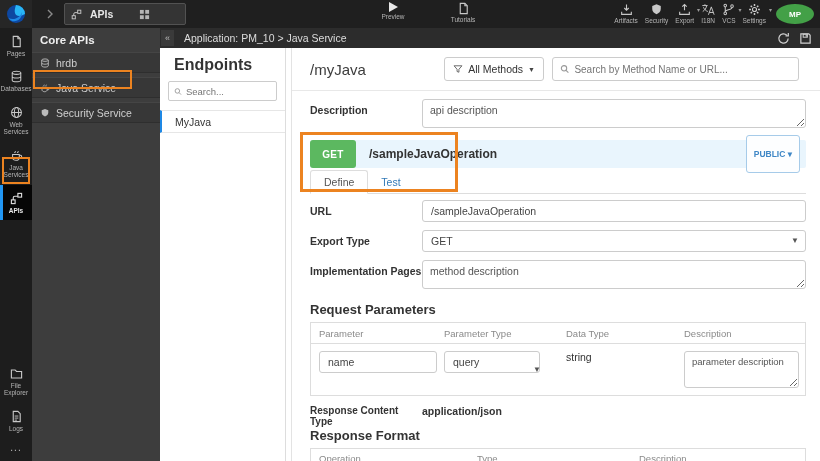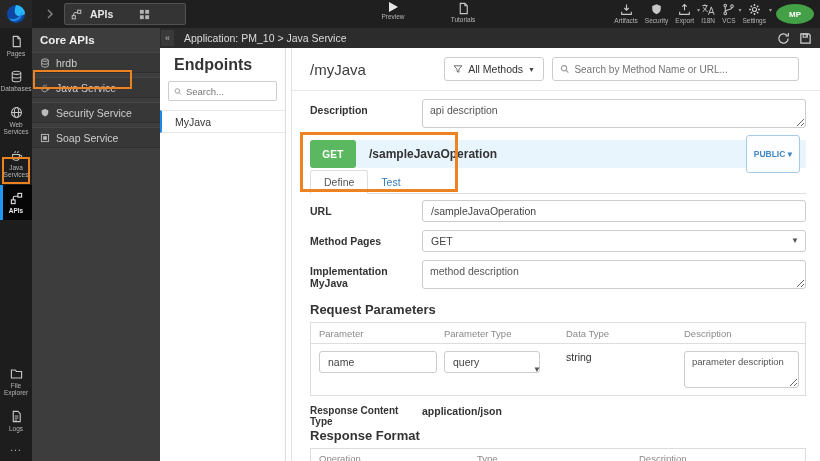--- a/index.html
+++ b/index.html
@@ -296,27 +296,20 @@
         <path d="M10 6.8h1.2c.9 0 1.4.6 1.4 1.4s-.5 1.4-1.4 1.4H10M5 4.4c0-1 1-1 1-2M8 4.4c0-1 1-1 1-2" fill="none" stroke="#bbb" stroke-width="1.3"></path>
       </svg>
       <span>Java Service</span>
     </div>
     <div class="ca-item">
       <svg class="ic" width="10" height="10" viewBox="0 0 14 14">
         <path d="M7 1.3l4.6 1.8v3.3c0 2.9-2 4.5-4.6 5.6-2.6-1.1-4.6-2.7-4.6-5.6V3.1z" fill="#bbb"></path>
       </svg>
       <span>Security Service</span>
     </div>
-    <div class="ca-item">
-      <svg class="ic" width="10" height="10" viewBox="0 0 14 14">
-        <rect x="2" y="2" width="10" height="10" fill="none" stroke="#bbb" stroke-width="1.3"></rect>
-        <rect x="4.5" y="4.5" width="5" height="5" fill="#bbb"></rect>
-      </svg>
-      <span>Soap Service</span>
-    </div>
   </div>
 
   <div class="crumbbar">
     <div class="collapse-btn">«</div>
     <span class="crumb-text">Application: PM_10 &gt; Java Service</span>
     <div class="crumb-actions">
       <svg class="ic" width="13" height="13" viewBox="0 0 14 14">
         <path d="M12 7a5 5 0 1 1-1.4-3.5" fill="none" stroke="#cfcfcf" stroke-width="1.3"></path>
         <path d="M12.2 1.2v3h-3" fill="none" stroke="#cfcfcf" stroke-width="1.3"></path>
       </svg>
@@ -378,31 +371,31 @@
       <div class="tab active">Define</div>
       <div class="tab link">Test</div>
     </div>
 
     <div class="frow" style="margin-top:6px;">
       <div class="flabel">URL</div>
       <div class="fctl"><input class="tin" value="/sampleJavaOperation" style=""></div>
     </div>
 
     <div class="frow">
-      <div class="flabel">Method Pages</div>
+      <div class="flabel">Export Type</div>
       <div class="fctl selwrap">
         <select>
           <option>GET</option>
         </select>
         <span class="car">▼</span>
       </div>
     </div>
 
     <div class="frow">
-      <div class="flabel">Implementation MyJava</div>
+      <div class="flabel">Implementation Pages</div>
       <div class="fctl"><textarea class="txa" style="">method description</textarea></div>
     </div>
 
     <div class="sec-title">Request Parameters</div>
 
     <div class="ptable">
       <div class="pt-head">
         <div>Parameter</div>
         <div>Parameter Type</div>
         <div>Data Type</div>

